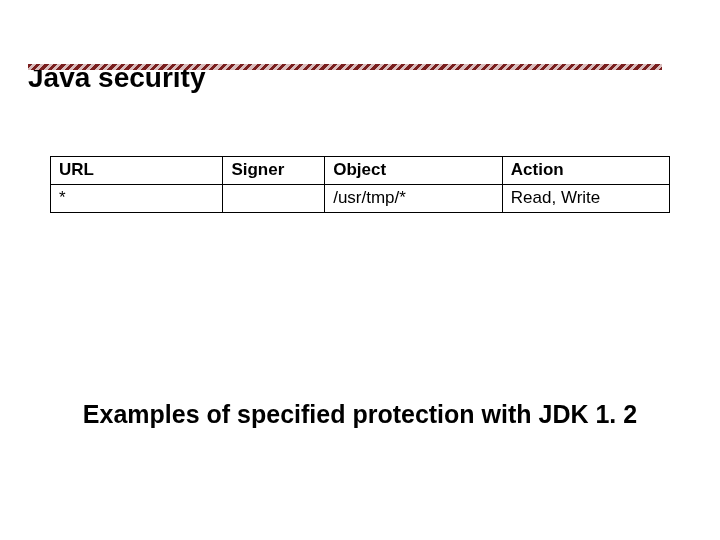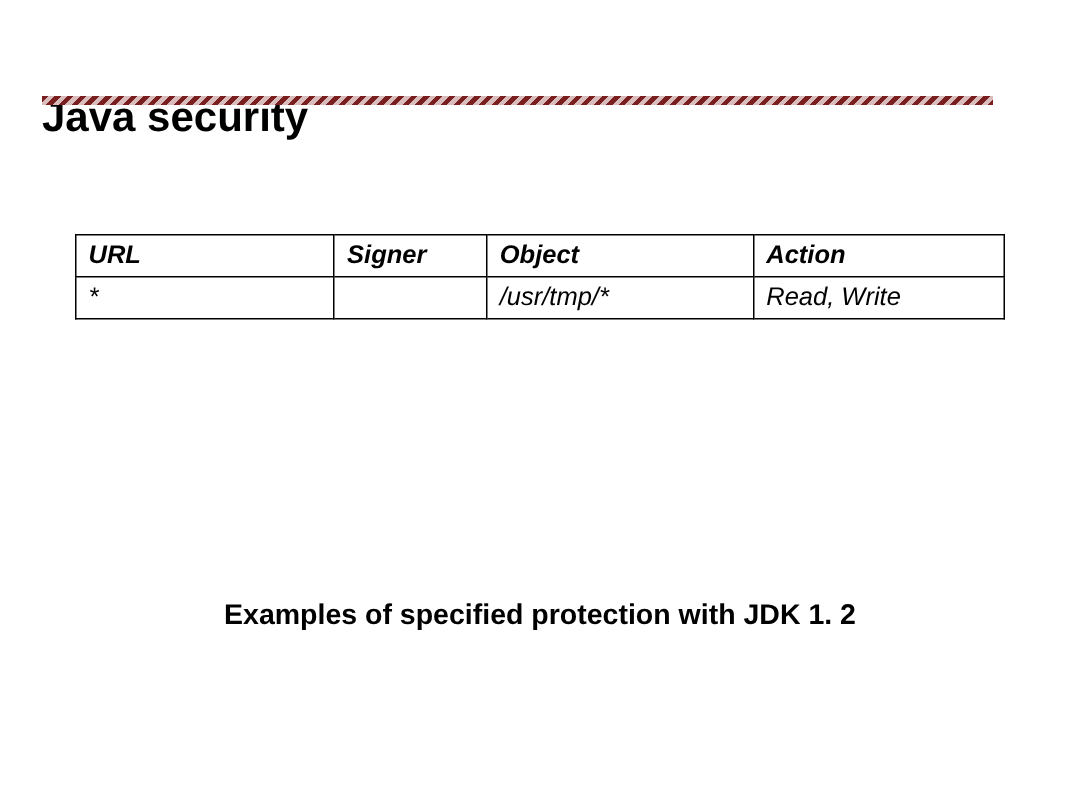--- a/index.html
+++ b/index.html
@@ -37,21 +37,20 @@
       #7a1f1f 3px,
       #d9bdbd 3px,
       #d9bdbd 6px
     );
   }
   .table-wrap {
     position: absolute;
     left: 50px;
     top: 156px;
     width: 620px;
-    font-style: italic;
   }
   table.perm {
     border-collapse: collapse;
     width: 100%;
     font-family: Arial, Helvetica, sans-serif;
     font-size: 17px;
   }
   table.perm th, table.perm td {
     border: 1px solid #000;
     padding: 3px 8px 4px 8px;
@@ -66,21 +65,21 @@
   .col-url    { width: 175px; }
   .col-signer { width: 90px; }
   .col-object { width: 175px; }
   .col-action { width: 160px; }
   .caption {
     position: absolute;
     left: 0;
     width: 720px;
     top: 400px;
     text-align: center;
-    font-size: 19px;
+    font-size: 25px;
     font-weight: bold;
   }
 </style>
 </head>
 <body>
 
 <div class="page">
 
   <div class="title">Java security</div>
 

